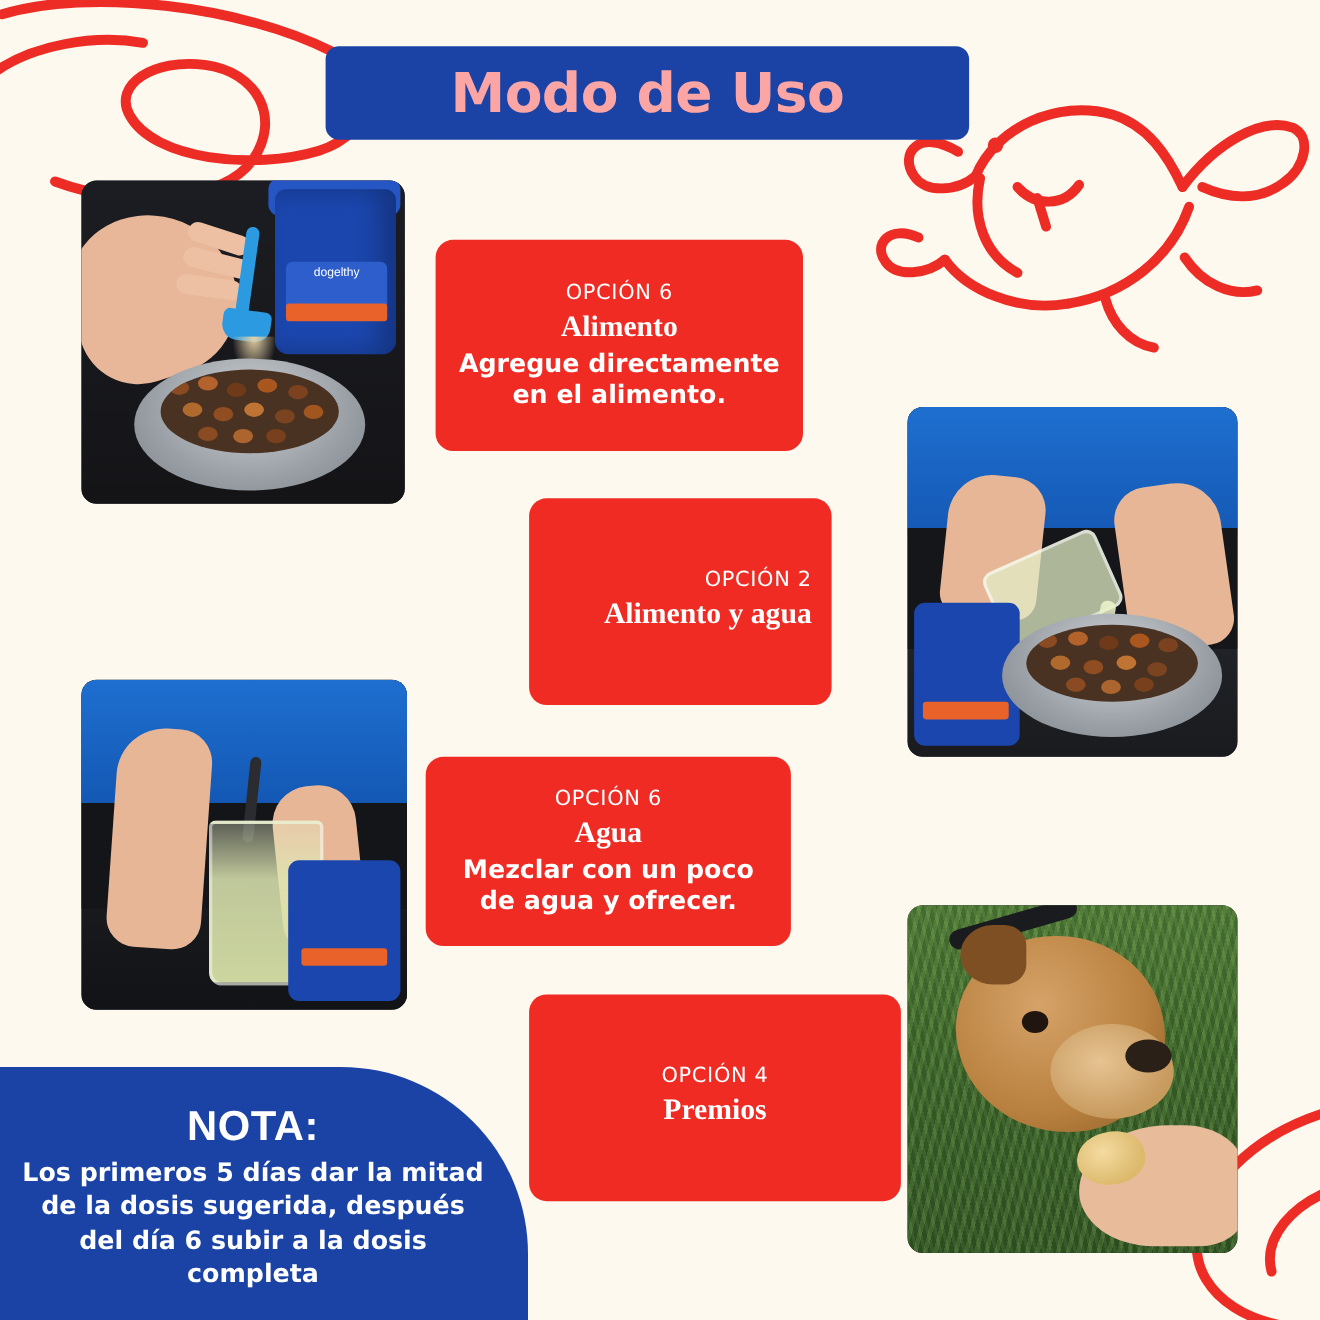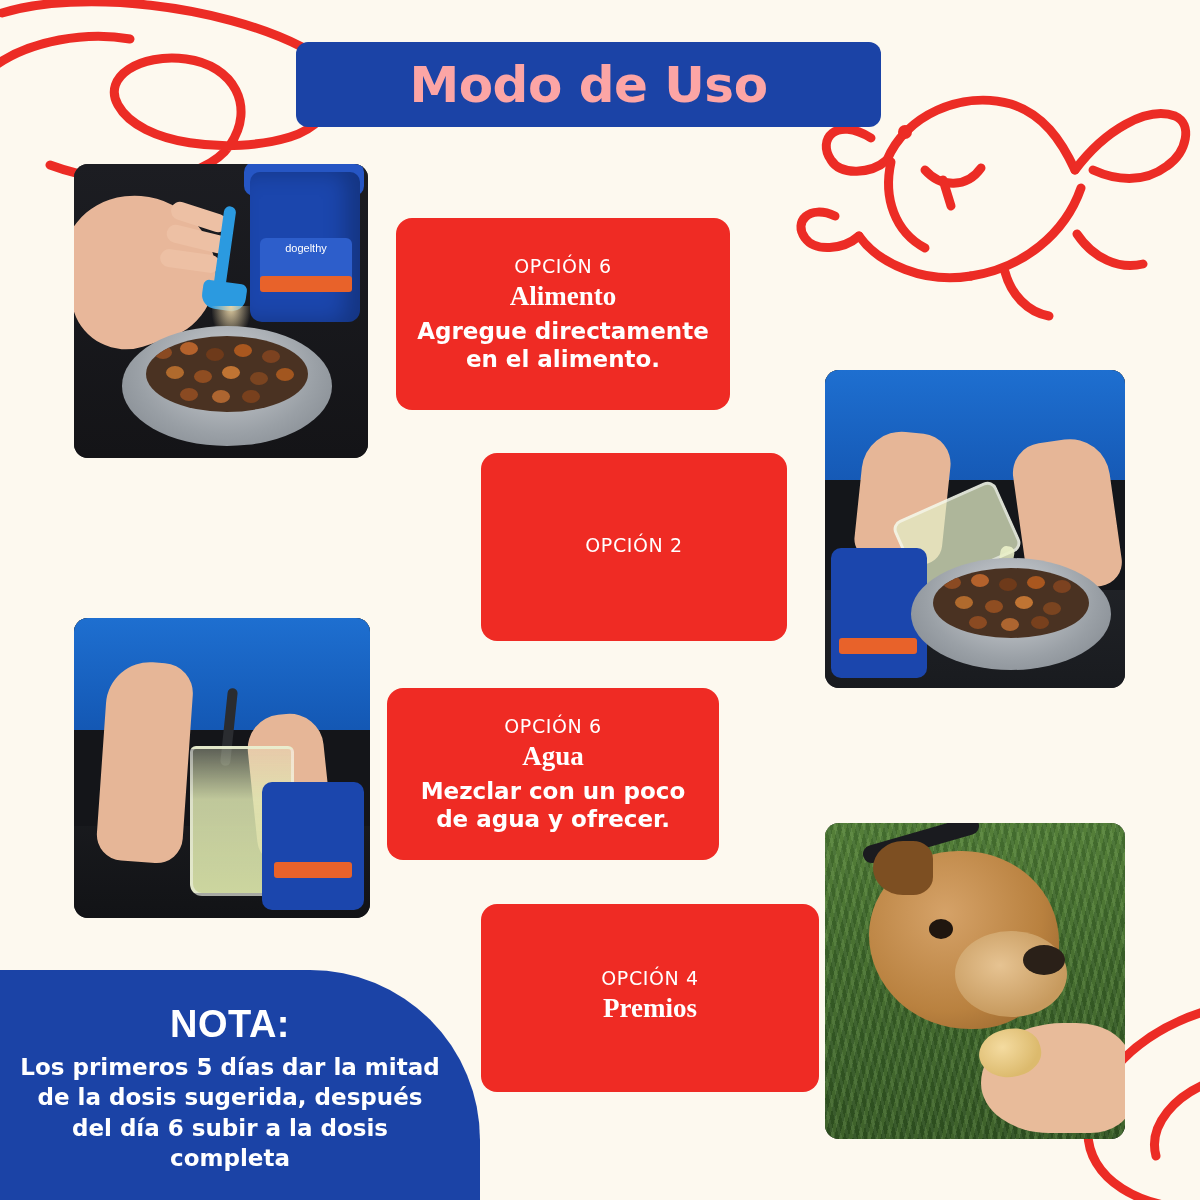--- a/index.html
+++ b/index.html
@@ -70,21 +70,21 @@
     border-radius: 16px;
     color: #ffffff;
     text-align: center;
     z-index: 3;
     padding: 14px 18px;
     display: flex;
     flex-direction: column;
     justify-content: center;
   }
   .option-card-1 { left: 396px; top: 218px; width: 334px; height: 192px; }
-  .option-card-2 { left: 481px; top: 453px; width: 306px; height: 188px; }
+  .option-card-2 { left: 481px; top: 453px; width: 275px; height: 188px; text-align: right; }
   .option-card-3 { left: 387px; top: 688px; width: 332px; height: 172px; }
   .option-card-4 { left: 481px; top: 904px; width: 338px; height: 188px; }
 
   .option-kicker {
     font-size: 19px;
     font-weight: normal;
     letter-spacing: 0.6px;
     margin-bottom: 4px;
     font-family: "DejaVu Sans", sans-serif;
   }
@@ -419,20 +419,21 @@
         <div class="kibble" style="left:110px;top:34px;background:#7a4420;"></div>
         <div class="kibble" style="left:36px;top:48px;background:#8a4a22;"></div>
         <div class="kibble" style="left:68px;top:50px;background:#ad6530;"></div>
         <div class="kibble" style="left:98px;top:48px;background:#78401d;"></div>
       </div>
     </div>
   </div>
 
   <div class="option-card option-card-2">
     <div class="option-kicker">OPCIÓN 2</div>
+    <div class="option-name">Alimento y agua</div>
   </div>
 
   <div class="photo photo-3">
     <div class="ph-bg p3-bg"></div>
     <div class="p3-shirt"></div>
     <div class="p3-pants"></div>
     <div class="p3-arm"></div>
     <div class="p3-arm2"></div>
     <div class="p3-spoon"></div>
     <div class="p3-glass"></div>

